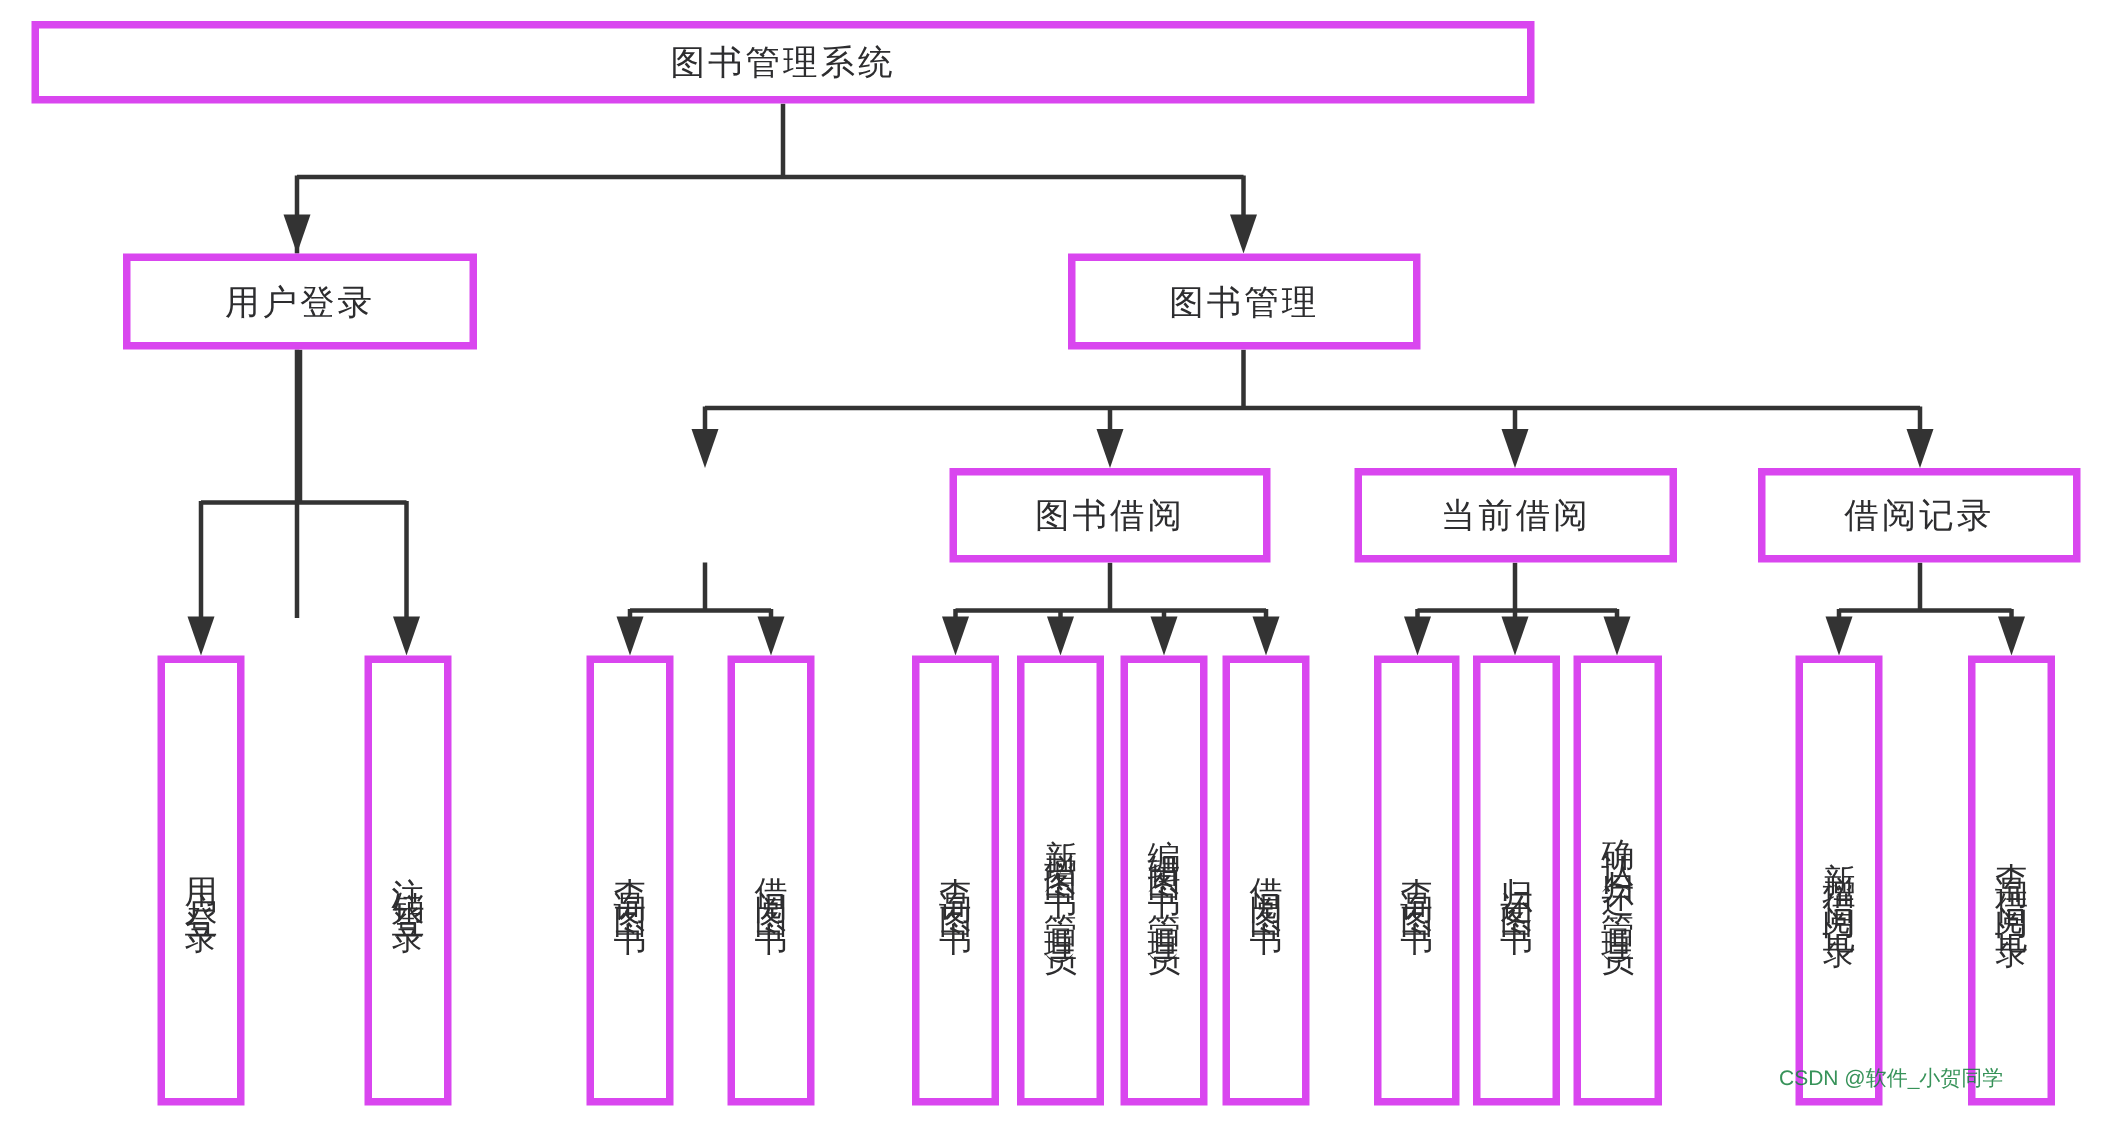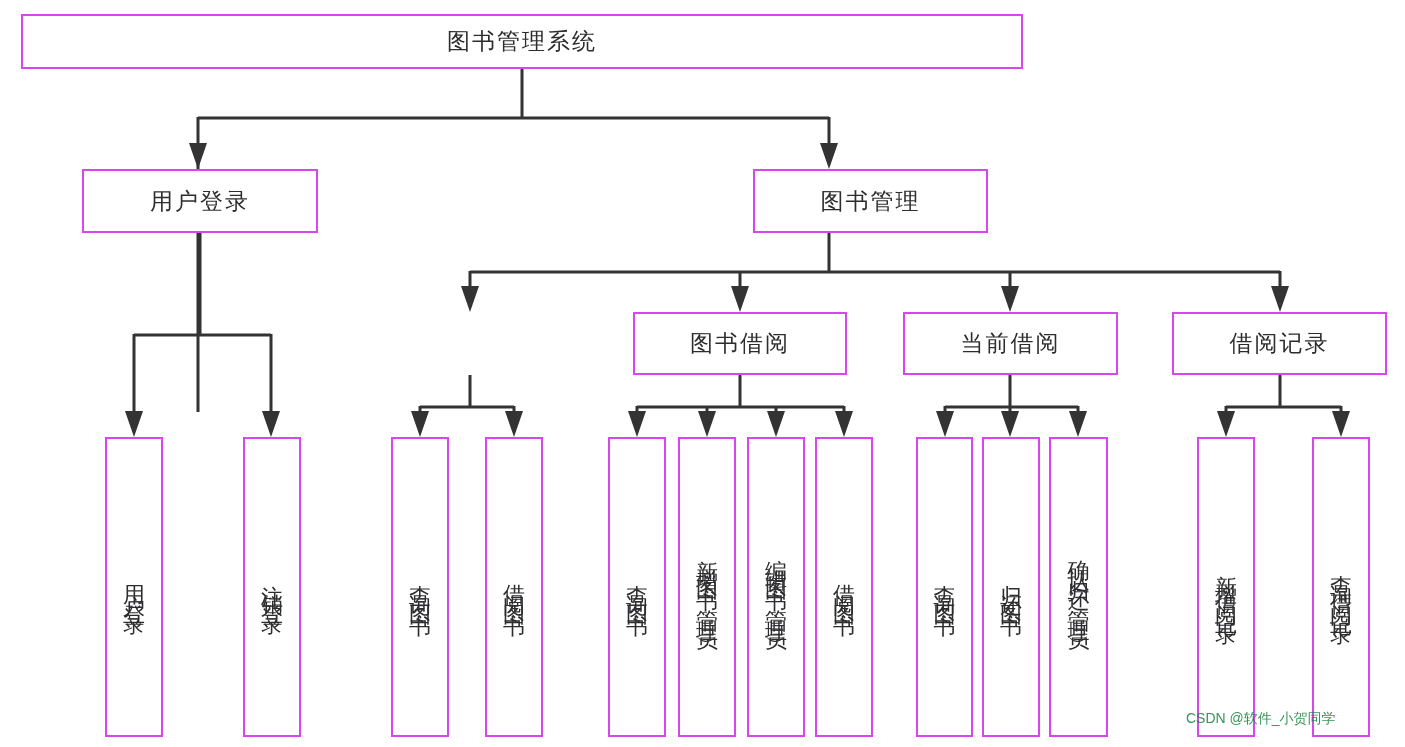--- a/index.html
+++ b/index.html
@@ -6,21 +6,21 @@
   body {
     width: 1405px; height: 747px;
     font-family: "Liberation Sans", "DejaVu Sans", sans-serif;
     position: relative; overflow: hidden;
   }
   .canvas { position: absolute; inset: 0; width: 1405px; height: 747px; }
   svg.wires { position: absolute; left: 0; top: 0; }
   .node {
     position: absolute;
     background: #ffffff;
-    border: 2px solid #d946ef;
+    border: 5px solid #d946ef;
     box-sizing: border-box;
     display: flex; align-items: center; justify-content: center;
     color: #2d2d2f;
   }
   .hlabel { font-size: 23px; letter-spacing: 2px; white-space: nowrap; }
   .vleaf .vtext {
     writing-mode: vertical-rl;
     text-orientation: mixed;
     font-size: 22px;
     letter-spacing: 10px;
@@ -91,21 +91,21 @@
     <g>
       <path class="ln" d="M1280 375 V407 M1226 407 H1341 M1226 406 V414 M1341 406 V414"></path>
       <path class="ar" d="M1217 411 L1235 411 L1226 437 Z"></path>
       <path class="ar" d="M1332 411 L1350 411 L1341 437 Z"></path>
     </g>
   </svg>
 
   <div class="node hlabel" style="left:21px; top:14px; width:1002px; height:55px;">图书管理系统</div>
 
   <div class="node hlabel" style="left:82px; top:169px; width:236px; height:64px;">用户登录</div>
-  <div class="node hlabel" style="left:712px; top:169px; width:235px; height:64px;margin-left:41px;">图书管理</div>
+  <div class="node hlabel" style="left:712px; top:169px; width:235px; height:64px;">图书管理</div>
 
   <div class="node hlabel" style="left:633px; top:312px; width:214px; height:63px;text-align:center;">图书借阅</div>
   <div class="node hlabel" style="left:1172px; top:312px; width:215px; height:63px;">借阅记录</div>
   <div class="node hlabel" style="left:903px; top:312px; width:215px; height:63px;">当前借阅</div>
 
   <div class="node vleaf" style="left:105px; top:437px; width:58px; height:300px;">
     <span class="vtext">用户登录</span>
   </div>
   <div class="node vleaf" style="left:243px; top:437px; width:58px; height:300px;">
     <span class="vtext">注销登录</span>

